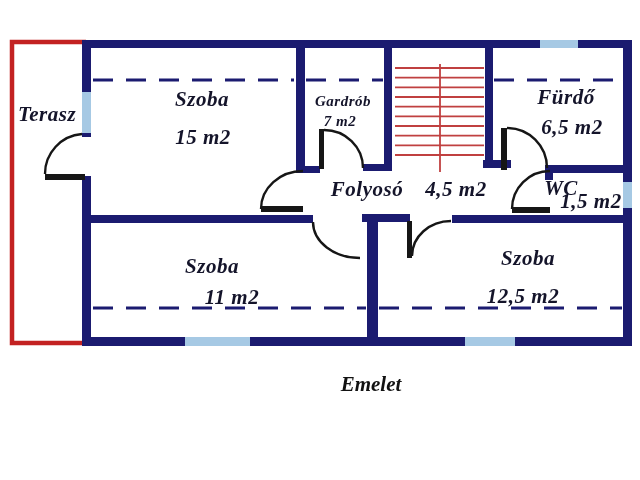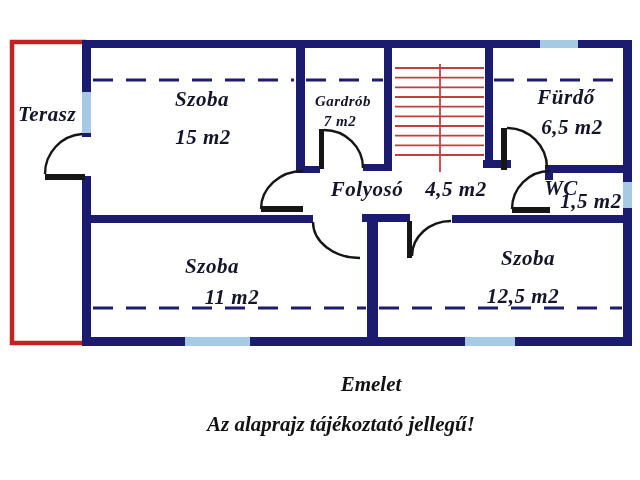--- a/index.html
+++ b/index.html
@@ -124,15 +124,14 @@
   <div class="lbl" style="left:561px;top:188px;">WC</div>
   <div class="lbl" style="left:591px;top:201px;">1,5 m2</div>
 
   <div class="lbl" style="left:212px;top:266px;">Szoba</div>
   <div class="lbl" style="left:232px;top:297px;">11 m2</div>
 
   <div class="lbl" style="left:528px;top:258px;">Szoba</div>
   <div class="lbl" style="left:523px;top:296px;">12,5 m2</div>
 
   <div class="footer-line" style="left:336px;top:384px;margin-left:35px;">Emelet</div>
-  <div class="footer-line" style="left:341px;top:424px;">Az alaprajz tájékoztató jellegű!</div>
 
 </div>
 
 </body></html>

